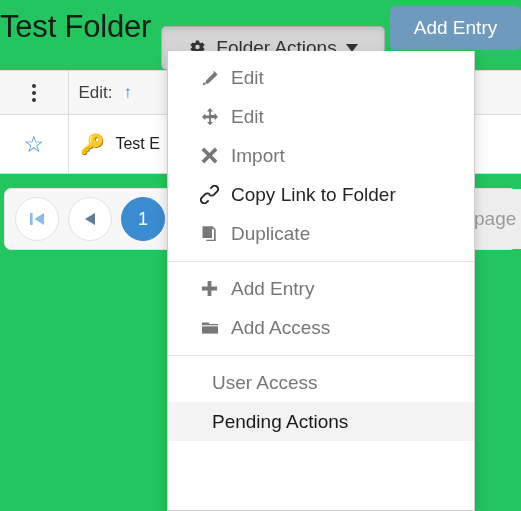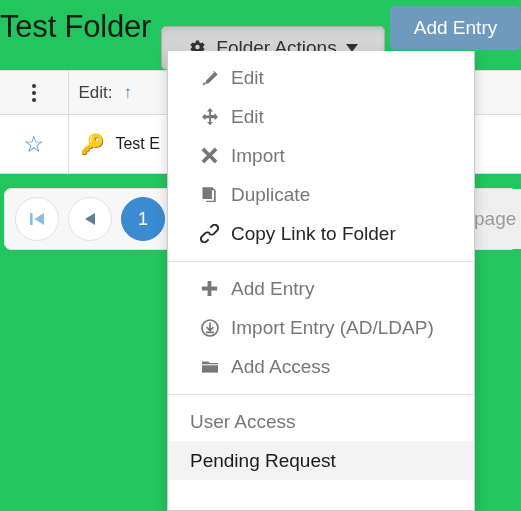--- a/index.html
+++ b/index.html
@@ -212,21 +212,21 @@
   .mi.enabled { color: #262626; }
   .mi.active { background: #f3f3f3; color: #1a1a1a; }
   .mi .mi-icon {
     width: 21px;
     display: flex; align-items: center; justify-content: center;
     color: #777777;
     flex: none;
   }
   .mi.enabled .mi-icon { color: #262626; }
   .mi-icon svg { display: block; }
-  .mi-noicon { padding-left: 22px; }
+  .mi-noicon { padding-left: 44px; }
 
   .divider {
     height: 1px;
     background: #e5e5e5;
     margin: 8px 0 7px 0;
   }
 </style>
 </head>
 <body>
 
@@ -336,75 +336,66 @@
 
     <div class="mi">
       <span class="mi-icon">
         <svg width="17" height="17" viewBox="0 0 17 17" fill="currentColor">
             <path d="M3.2 0.6L8.5 5.9 13.8 0.6 16.4 3.2 11.1 8.5 16.4 13.8 13.8 16.4 8.5 11.1 3.2 16.4 0.6 13.8 5.9 8.5 0.6 3.2z"></path>
           </svg>
       </span>
       <span>Import</span>
     </div>
 
+    <div class="mi enabled">
+      <span class="mi-icon">
+        <svg width="19" height="19" viewBox="0 0 19 19" fill="none" stroke="currentColor" stroke-width="1.9">
+            <path d="M10.4 3.6l2-2a3.4 3.4 0 0 1 4.8 4.8l-3.2 3.2a3.4 3.4 0 0 1-4.8 0"></path>
+            <path d="M8.6 15.4l-2 2a3.4 3.4 0 0 1-4.8-4.8l3.2-3.2a3.4 3.4 0 0 1 4.8 0"></path>
+          </svg>
+      </span>
+      <span>Copy Link to Folder</span>
+    </div>
+
     <div class="mi">
       <span class="mi-icon">
         <svg width="18" height="18" viewBox="0 0 18 18" fill="currentColor">
             <path d="M1.5 1.2h6.3l3.2 3.2v8.5H1.5z"></path>
             <path d="M13 4.3h-2.4L7.6 1.3h-0.3v-0.1h4.2L14.7 4.4V16H5.3v-1.2H13z"></path>
           </svg>
       </span>
       <span>Duplicate</span>
     </div>
 
-    <div class="mi enabled">
-      <span class="mi-icon">
-        <svg width="19" height="19" viewBox="0 0 19 19" fill="none" stroke="currentColor" stroke-width="1.9">
-            <path d="M10.4 3.6l2-2a3.4 3.4 0 0 1 4.8 4.8l-3.2 3.2a3.4 3.4 0 0 1-4.8 0"></path>
-            <path d="M8.6 15.4l-2 2a3.4 3.4 0 0 1-4.8-4.8l3.2-3.2a3.4 3.4 0 0 1 4.8 0"></path>
-          </svg>
-      </span>
-      <span>Copy Link to Folder</span>
-    </div>
-
     <div class="divider"></div>
 
     <div class="mi">
       <span class="mi-icon">
         <svg width="17" height="17" viewBox="0 0 17 17" fill="currentColor">
             <path d="M6.6 0.9h3.8v5.7h5.7v3.8h-5.7v5.7H6.6v-5.7H0.9V6.6h5.7z"></path>
           </svg>
       </span>
       <span>Add Entry</span>
     </div>
 
-    <div class="mi">
-      <span class="mi-icon">
-        <svg width="18" height="18" viewBox="0 0 18 18">
-            <circle cx="9" cy="9" r="8" fill="none" stroke="currentColor" stroke-width="1.7"></circle>
-            <path d="M9 3.6v6.6M5.6 8.2L9 11.6l3.4-3.4M5 13.4h8" stroke="currentColor" stroke-width="1.7" fill="none"></path>
-          </svg>
-      </span>
-      <span>Import Entry (AD/LDAP)</span>
-    </div>
 
     <div class="mi">
       <span class="mi-icon">
         <svg width="18" height="16" viewBox="0 0 18 16" fill="currentColor">
             <path d="M1 2.4h6.3l1.4 1.6H17v1.3H1z"></path>
             <path d="M1 6.3h16v7.3H1z"></path>
           </svg>
       </span>
       <span>Add Access</span>
     </div>
 
     <div class="divider"></div>
 
     <div class="mi mi-noicon">
       <span>User Access</span>
     </div>
 
     <div class="mi mi-noicon active">
-      <span>Pending Request</span>
+      <span>Pending Actions</span>
     </div>
 
   </div>
 </div>
 
 </body></html>

